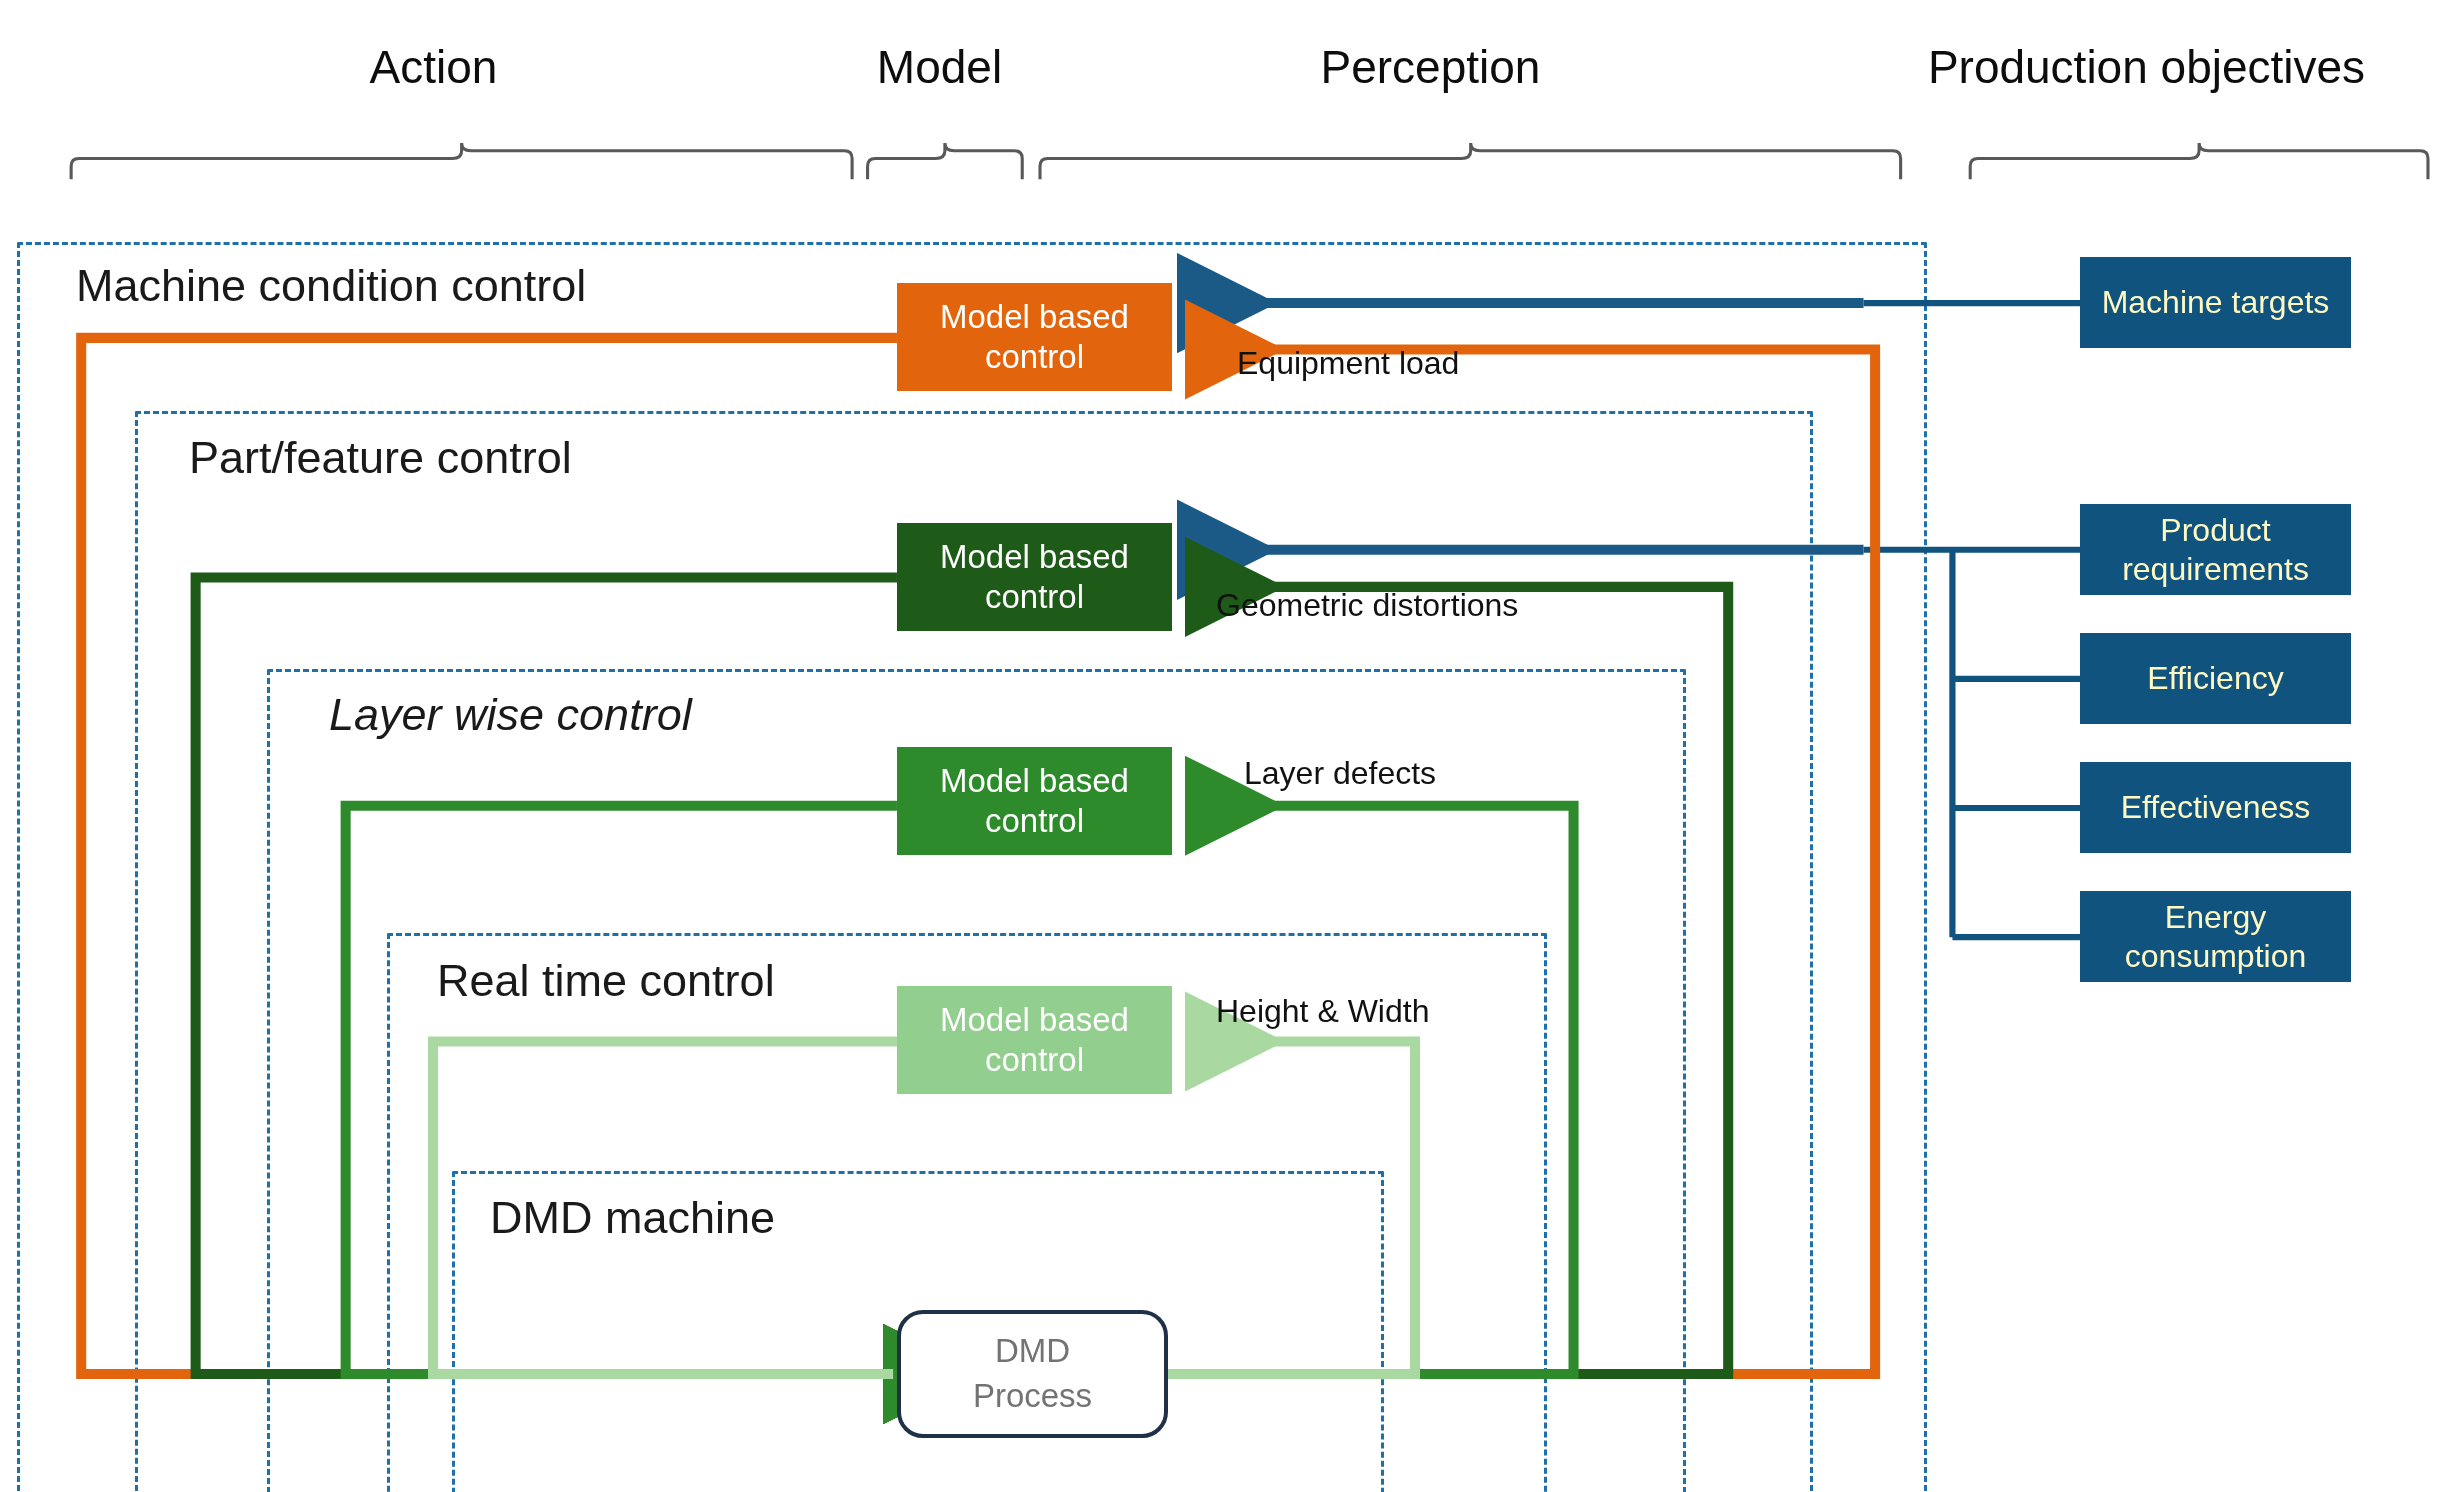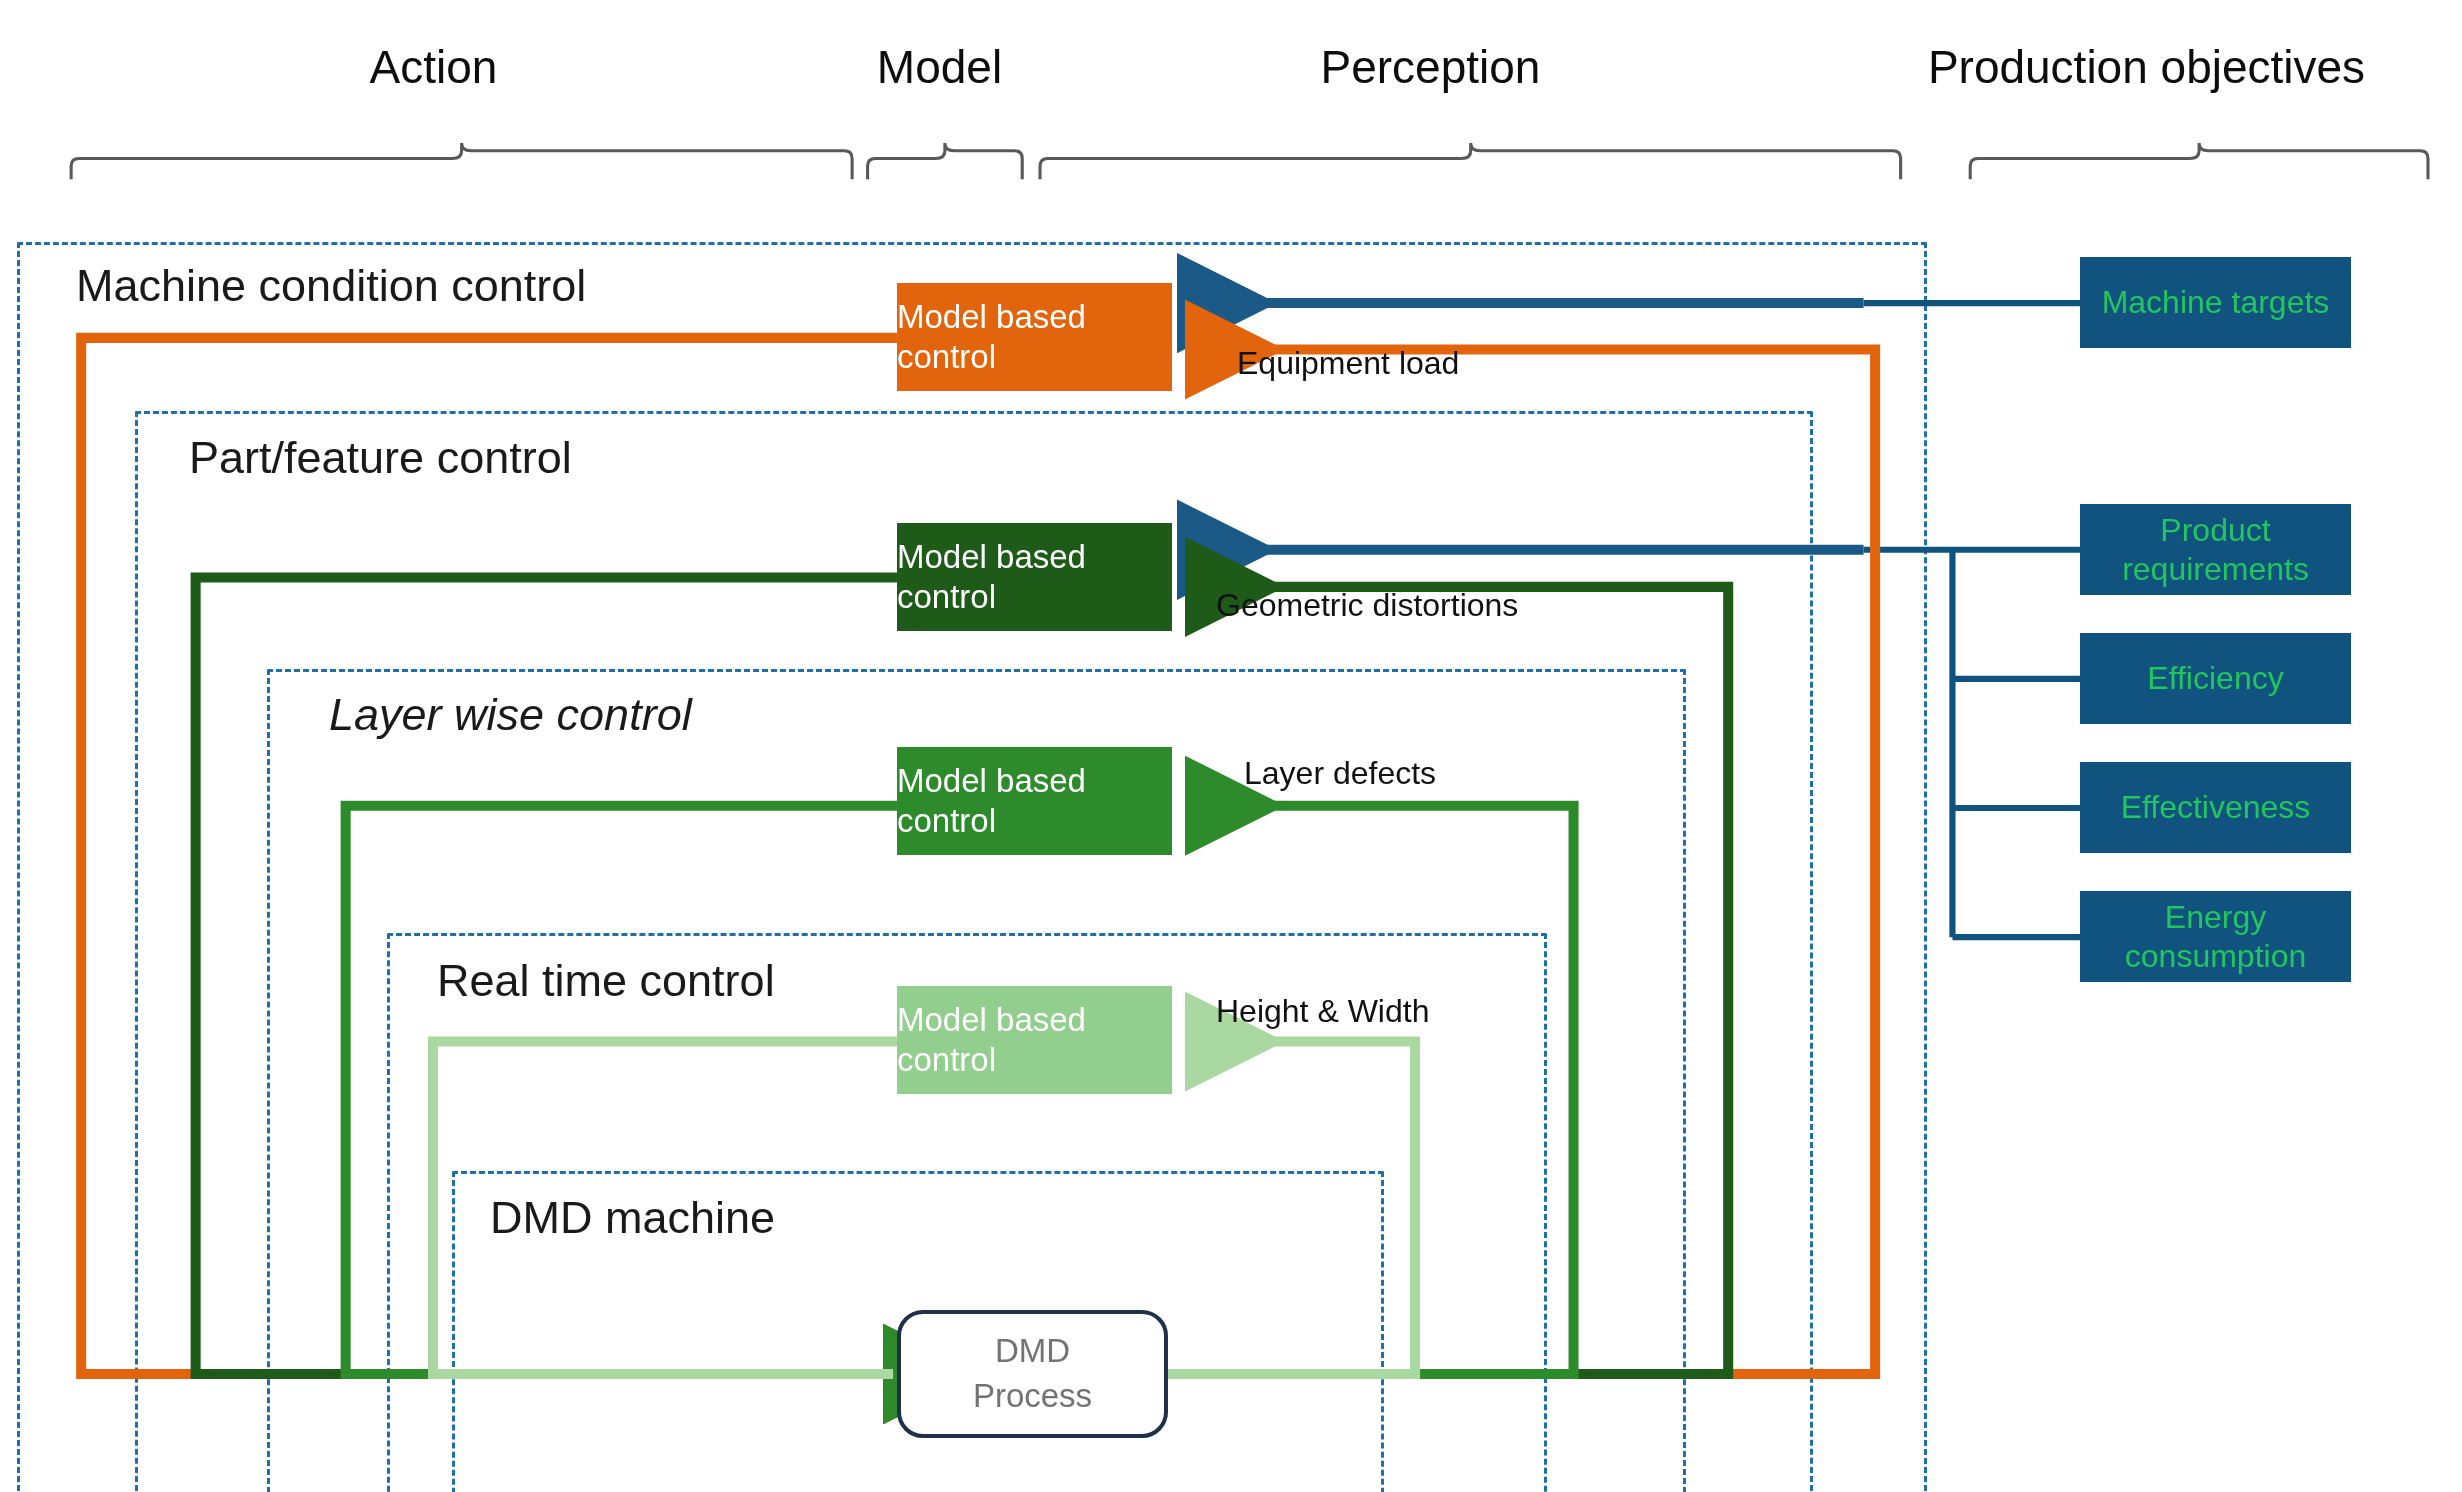--- a/index.html
+++ b/index.html
@@ -7,26 +7,26 @@
   #stage{position:relative;width:2462px;height:1493px;background:#fff;overflow:hidden;margin-top:36px;}
 
   .hdr-label{position:absolute;font-size:46px;color:#0d0d0d;white-space:nowrap;text-align:center;}
 
   .grp-title{position:absolute;font-size:45px;color:#1a1a1a;white-space:nowrap;}
 
   .dashbox{position:absolute;border-style:dashed;border-width:3.9px;border-color:#1F6FA8;
            border-radius:1.5px;box-sizing:border-box;}
 
   .mbc{position:absolute;box-sizing:border-box;display:flex;flex-direction:column;
-       align-items:flex-start;justify-content:center;color:#fff;font-size:33px;line-height:1.22;
+       align-items:center;justify-content:center;color:#fff;font-size:33px;line-height:1.22;
        text-align:center;}
   .mbc span{display:block;}
 
   .po-box{position:absolute;box-sizing:border-box;display:flex;align-items:center;
-          justify-content:center;color:#22c55e;font-size:32px;line-height:1.2;text-align:center;
+          justify-content:center;color:#fef9c3;font-size:32px;line-height:1.2;text-align:center;
           padding:0 7.7px;}
 
   .proc{position:absolute;box-sizing:border-box;background:#ffffff;border:4.6px solid #1F3148;
         border-radius:26px;display:flex;flex-direction:column;align-items:center;
         justify-content:center;color:#737373;font-size:33px;line-height:1.35;text-align:center;z-index:7;}
 
   .edge-lbl{position:absolute;font-size:32px;color:#111;white-space:nowrap;}
   svg.overlay{position:absolute;left:0;top:0;width:2462px;height:1493px;pointer-events:none;}
 </style>
 </head>

